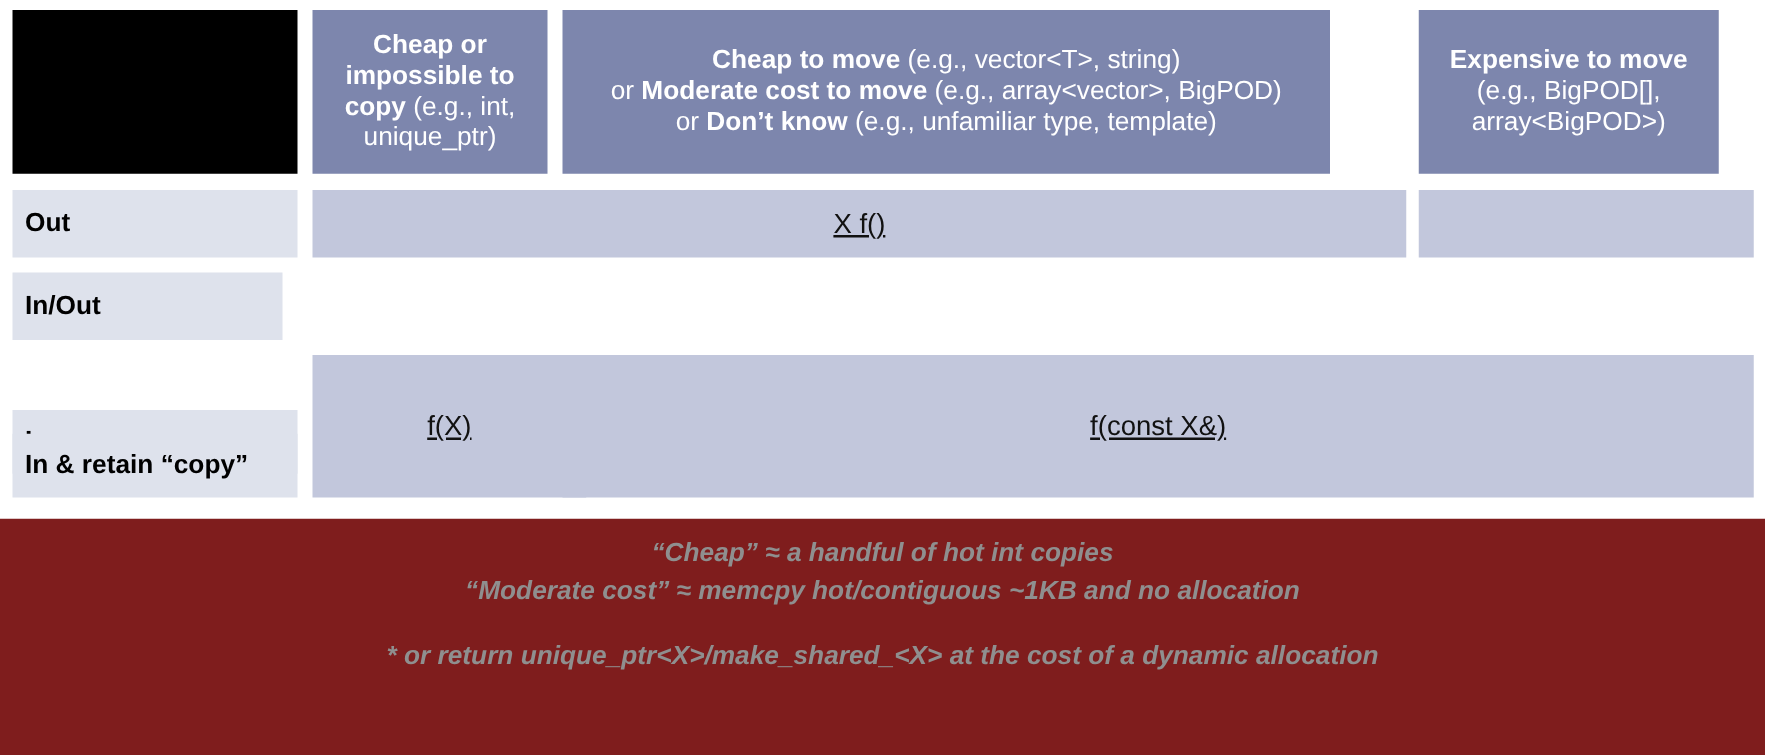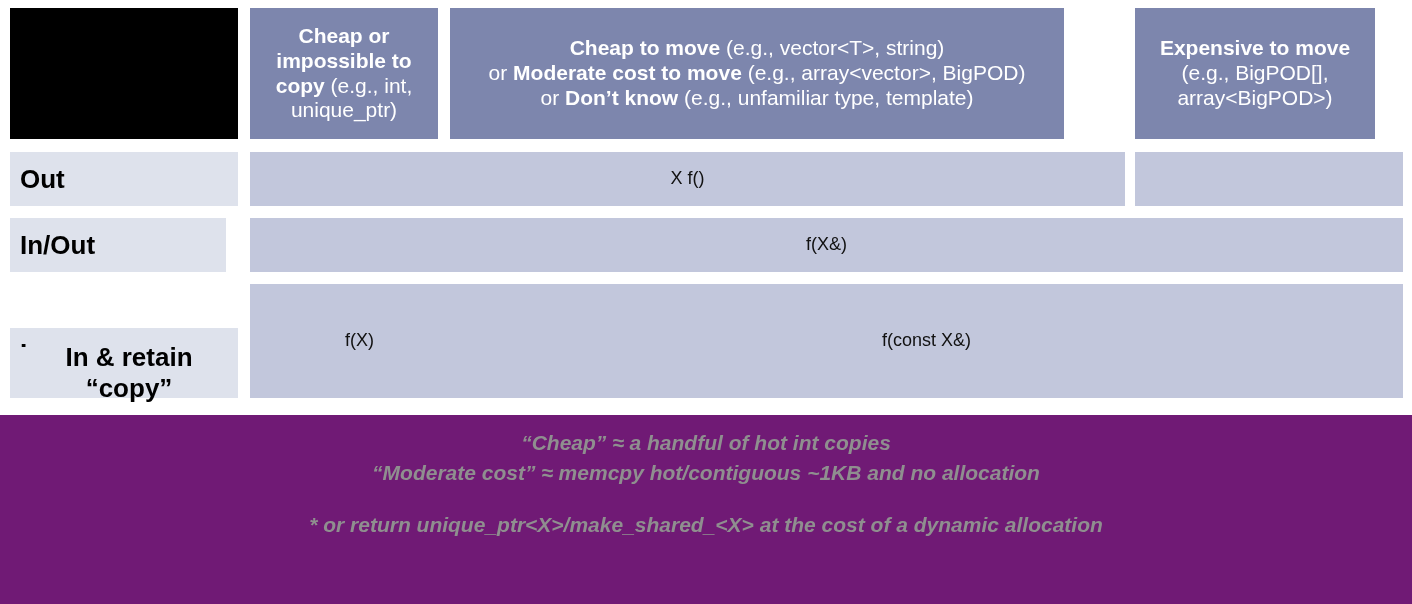--- a/index.html
+++ b/index.html
@@ -10,21 +10,21 @@
   body {
     width: 1412px;
     height: 604px;
     font-family: "Liberation Sans", sans-serif;
     overflow: hidden;
   }
   .slide {
     position: relative;
     width: 1412px;
     height: 604px;
-    background: #701a75;
+    background: #7f1d1d;
   }
   .table-area {
     position: absolute;
     left: 0;
     top: 0;
     width: 1412px;
     height: 415px;
     background: #ffffff;
   }
 
@@ -45,28 +45,29 @@
     padding: 4px 8px;
   }
   .hdr b { font-weight: bold; }
   .corner {
     background: #000000;
   }
   .rowlabel {
     background: #dee2ec;
     color: #000000;
     font-weight: bold;
-    font-size: 26px;
+    font-size: 21px;
     justify-content: flex-start;
     padding-left: 10px;
   }
   .body-cell {
     background: #c2c7dc;
     color: #111111;
-    font-size: 18px;
+    font-size: 22px;
+    text-decoration: underline;
   }
   .blank-cell {
     background: #c2c7dc;
   }
 
   
   #corner      { left: 10px;   top: 8px;   width: 228px; height: 131px; }
   #hdr-cheap   { left: 250px;  top: 8px;   width: 188px; height: 131px; }
   #hdr-move    { left: 450px;  top: 8px;   width: 614px; height: 131px; }
   #hdr-exp     { left: 1135px; top: 8px;   width: 240px; height: 131px; }
@@ -134,21 +135,20 @@
       </div>
     </div>
 
     <div class="cell rowlabel" id="lbl-out">Out</div>
     <div class="cell rowlabel" id="lbl-inout">In/Out</div>
     <div class="cell rowlabel" id="lbl-in">In</div>
     <div class="cell rowlabel" id="lbl-retain">In &amp; retain “copy”</div>
 
     <div class="cell body-cell" id="cell-xf">X f()</div>
     <div class="cell blank-cell" id="cell-exp-out"></div>
-    <div class="cell body-cell" id="cell-fxref">f(X&amp;)</div>
     <div class="cell body-cell" id="cell-fx">f(X)</div>
     <div class="cell body-cell" id="cell-fconst">f(const X&amp;)</div>
 
   </div>
 
   <div class="notes">
     <div>“Cheap”  ≈ a handful of hot int copies</div>
     <div>“Moderate cost”  ≈ memcpy hot/contiguous ~1KB and no allocation</div>
     <span class="gap"></span>
     <div>* or return unique_ptr&lt;X&gt;/make_shared_&lt;X&gt; at the cost of a dynamic allocation</div>

